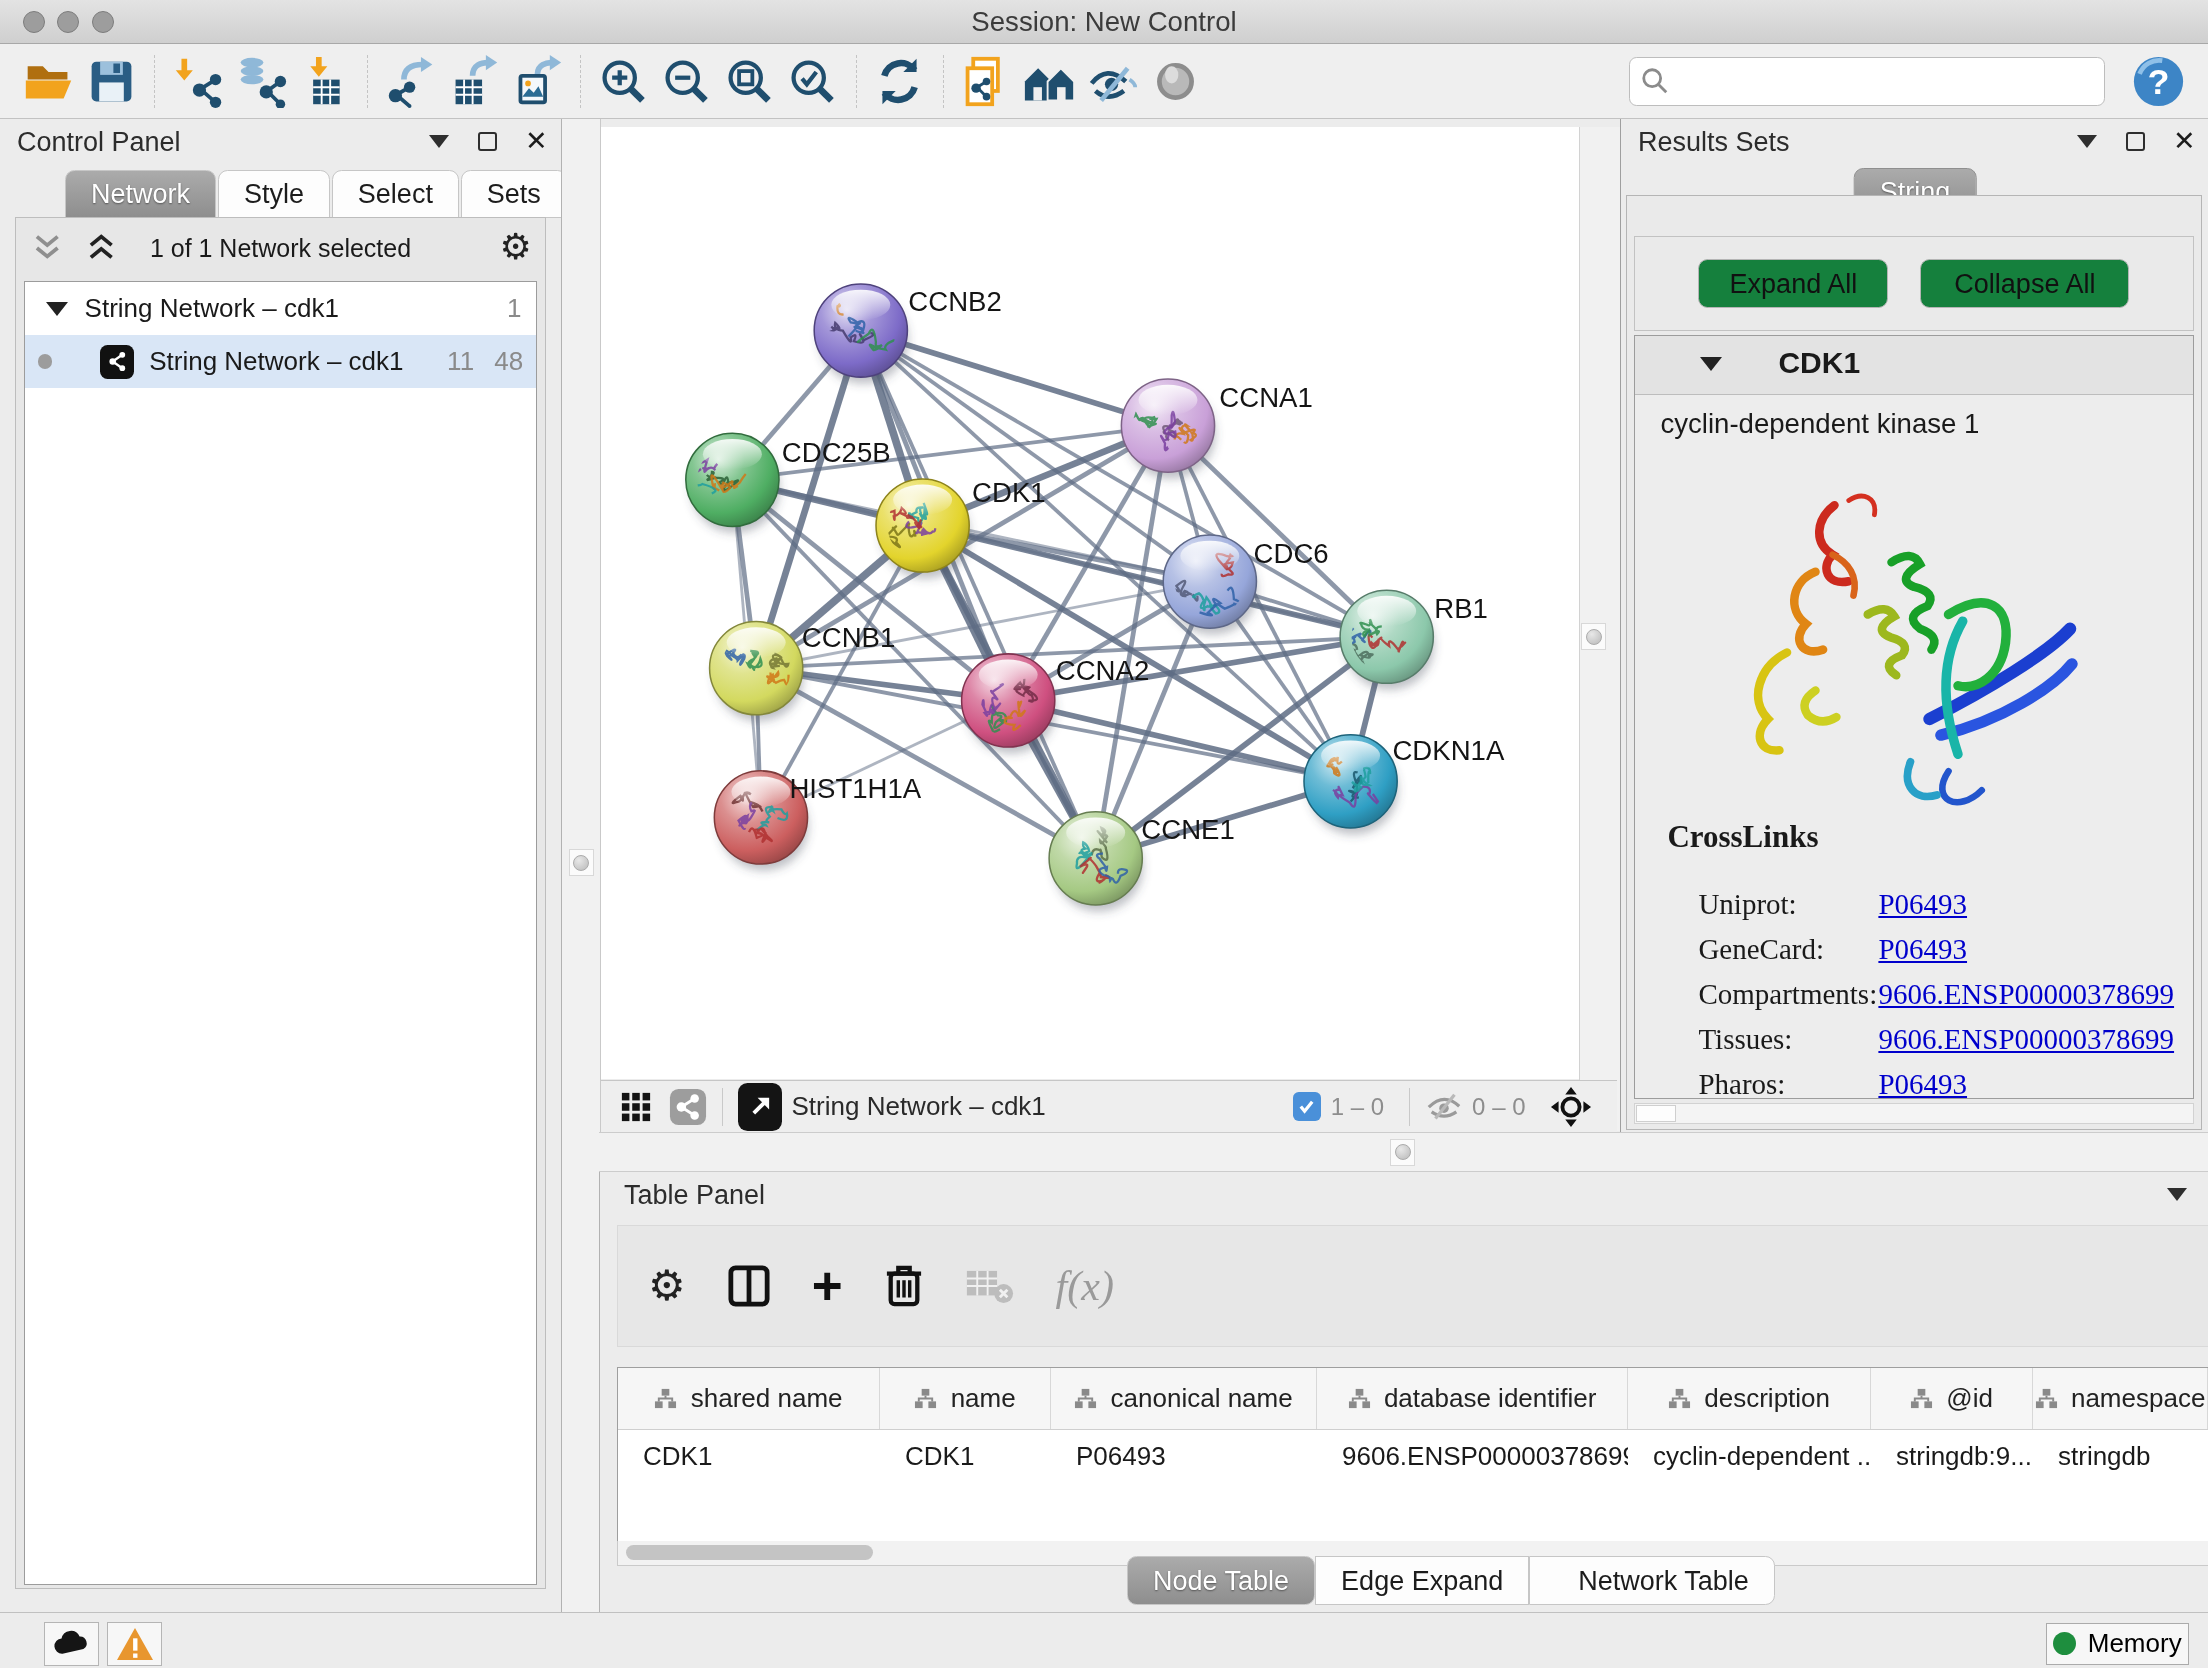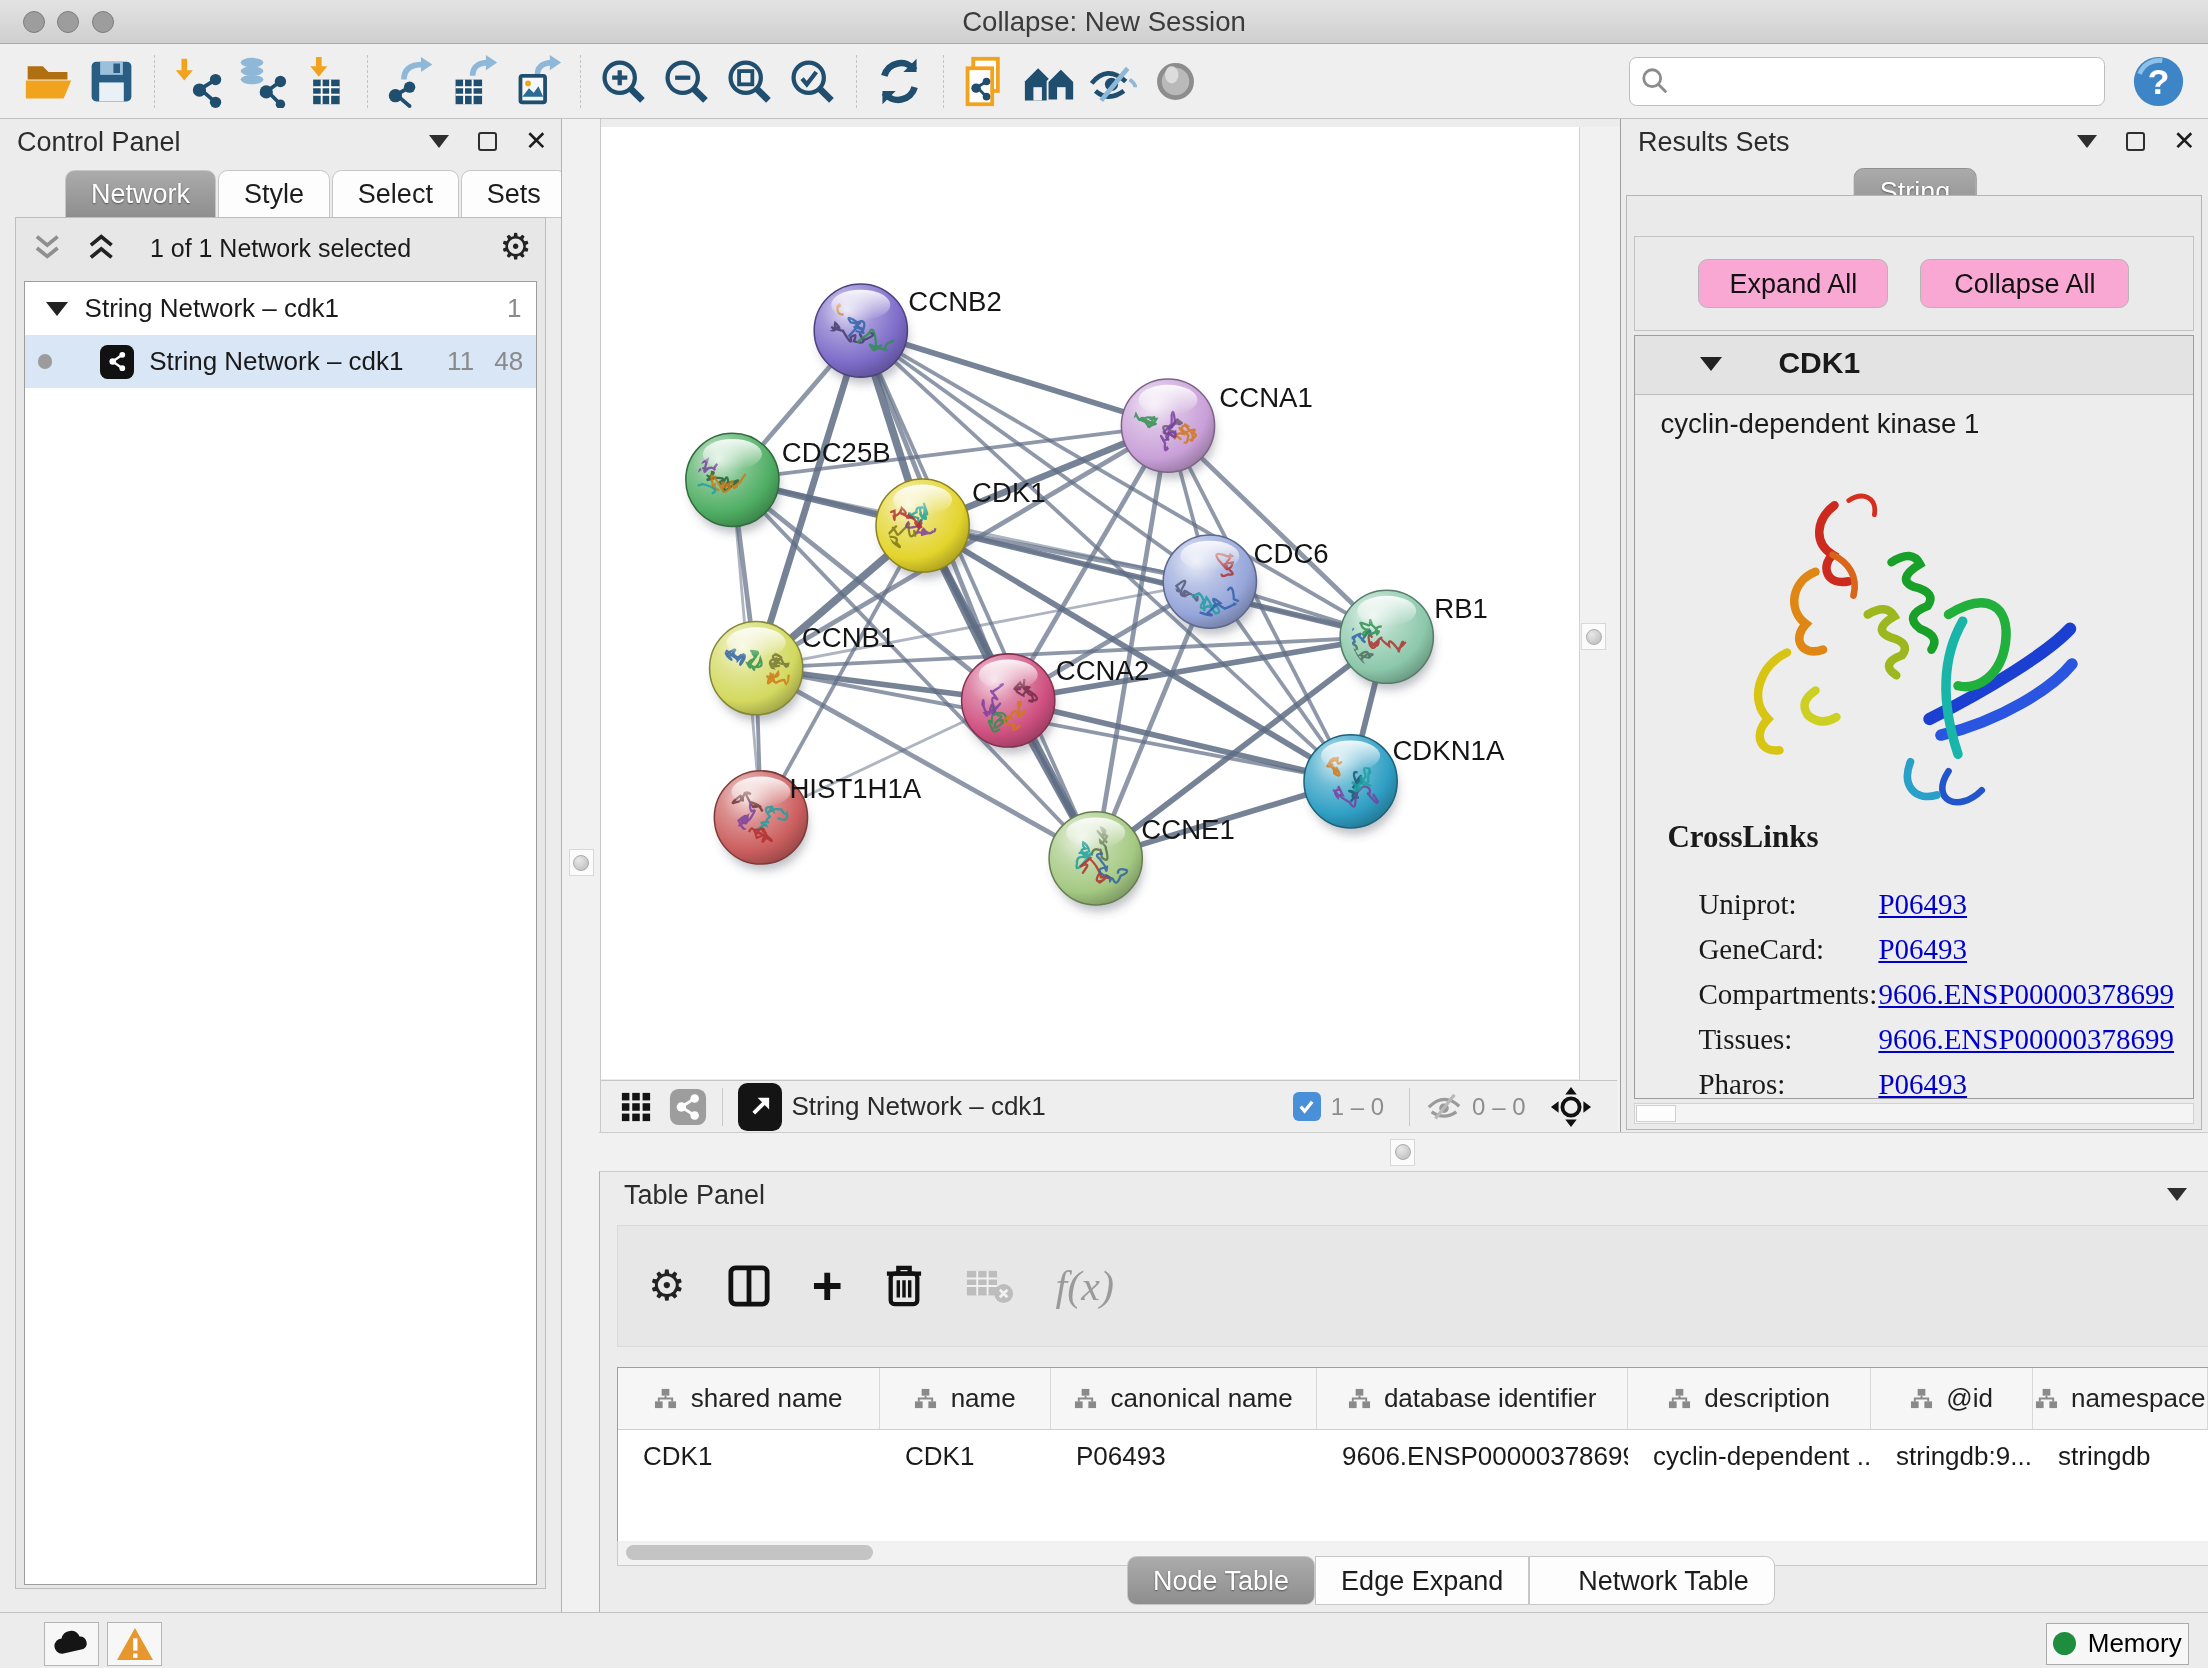--- a/index.html
+++ b/index.html
@@ -90,21 +90,21 @@
   .nb-black { width:44px; height:48px; background:#141414; border-radius:9.5px;
     display:flex; align-items:center; justify-content:center; }
   
   .results-panel { position:absolute; left:1620px; top:119px; width:589px; height:1013px;
     background:#ececec; border-left:1.9px solid #9f9f9f; }
   .rp-tab { position:absolute; left:50%; transform:translateX(-50%); top:49px;
     border-radius:9.5px; border:1px solid #8f8f8f; }
   .rp-pane { position:absolute; left:4.8px; top:76px; right:6.7px; bottom:1.9px;
     border:1px solid #b5b5b5; background:#eaeaea; }
   .rp-expand { position:absolute; left:7.6px; top:40px; right:7.6px; height:95px; border:1px solid #c2c2c2; }
-  .btn { position:absolute; height:49px; background:#f9a8d4; border:1px solid #b5b5b5;
+  .btn { position:absolute; height:49px; background:#15803d; border:1px solid #b5b5b5;
     border-radius:9.5px; font-size:27px; color:#111; text-align:center; line-height:48px; }
   .rp-content { position:absolute; left:7.6px; top:139px; right:7.6px; bottom:30px;
     border:1px solid #9c9c9c; background:#ededed; }
   .rp-sec-head { position:relative; height:59px; background:#e3e3e3; border-bottom:1px solid #bdbdbd; }
   .rp-sec-head .disc { position:absolute; left:65px; top:21px; margin:0; }
   .rp-gene { position:absolute; left:143px; top:9.5px; font-size:30px; font-weight:bold; }
   .rp-desc { position:absolute; left:25px; top:72px; font-size:27.6px; }
   .rp-protein { position:absolute; left:38px; top:112px; }
   .rp-cross { position:absolute; left:0; top:483px; right:0;
     font-family:"Liberation Serif","DejaVu Serif",serif; }
@@ -154,21 +154,21 @@
 </style>
 </head>
 <body>
 
 <div class="titlebar">
   <div class="traffic">
     <span class="tl"></span>
     <span class="tl"></span>
     <span class="tl"></span>
   </div>
-  <div class="wtitle">Collapse: New Session</div>
+  <div class="wtitle">Session: New Control</div>
 </div>
 
 <div class="toolbar">
   <button class="tb">
     <svg viewBox="0 0 56 56">
       <path d="M6 12h16l6 6h20v8H6z" fill="#b06f10"></path>
       <path d="M4 27h48l-8 19H4z" fill="#f2a31d"></path>
       </svg>
     </button>
   <button class="tb">

